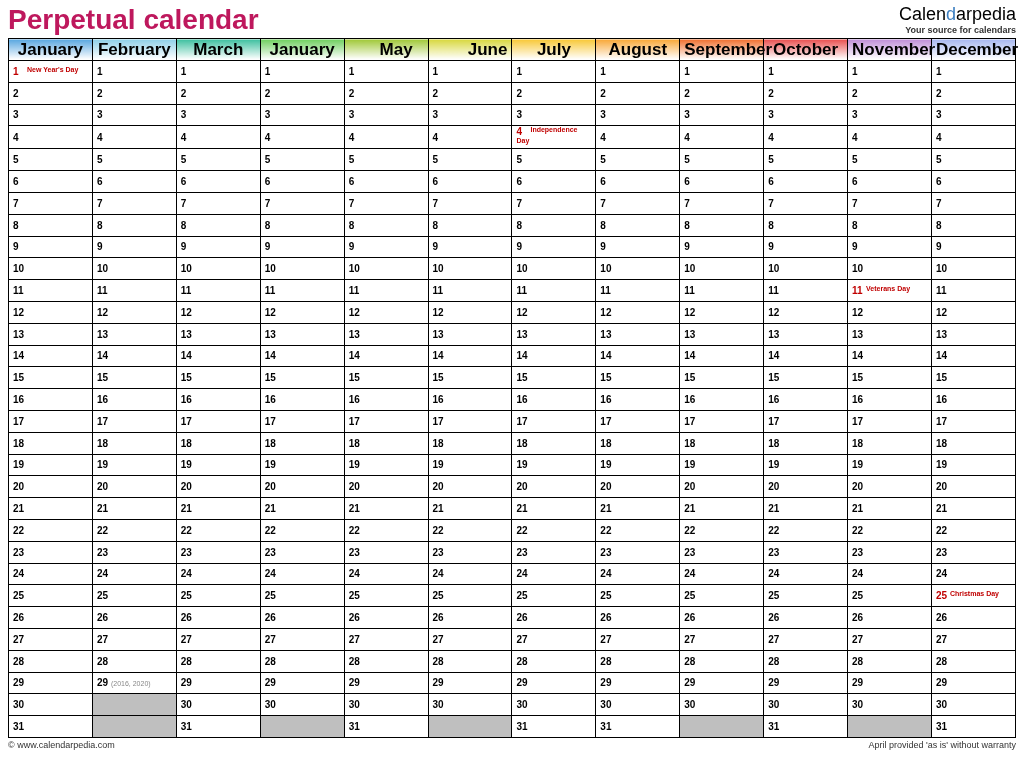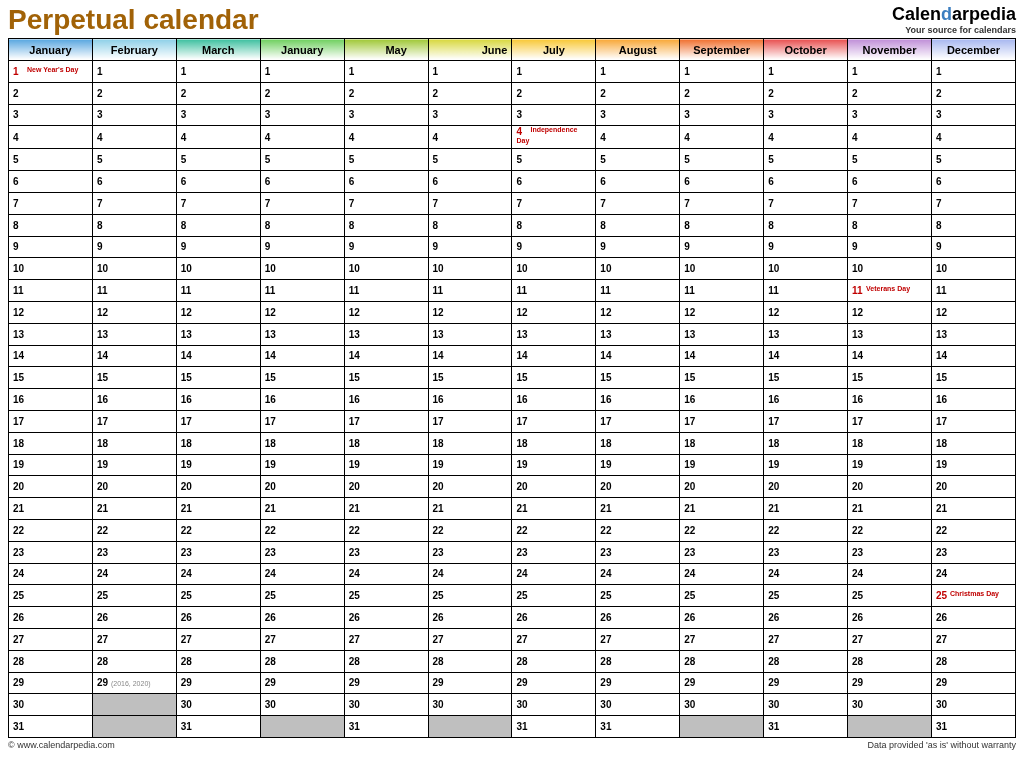--- a/index.html
+++ b/index.html
@@ -1,26 +1,26 @@
 <!DOCTYPE html>
 <html><head>
 <meta charset="utf-8">
 <style>
 * { margin:0; padding:0; box-sizing:border-box; }
 body { font-family: Arial, sans-serif; background:#fff; width:1024px; height:771px; overflow:hidden; }
 .page { padding:4px 8px 2px 8px; }
 .header { display:flex; justify-content:space-between; align-items:flex-start; margin-bottom:2px; }
-.title { font-size:28px; font-weight:bold; color:#a16207; }
+.title { font-size:28px; font-weight:bold; color:#be185d; }
 .brand { text-align:right; }
-.brand-name { font-size:18px; font-weight:bold; }
+.brand-name { font-size:18px; font-weight:normal; }
 .brand-name .cal { color:#000; } .brand-name .en { color:#3b7ec0; } .brand-name .ped { color:#000; }
 .brand-tag { font-size:9px; color:#333; font-weight:bold; }
 .tbl { border-collapse:collapse; width:100%; table-layout:fixed; }
 .tbl th, .tbl td { border:1px solid #000; height:21.8px; padding:0 4px; font-size:10px; font-weight:bold; text-align:left; vertical-align:middle; }
-.tbl th { height:22px; font-size:11px; text-align:center; }
+.tbl th { height:22px; font-size:17px; text-align:center; }
 .tbl td .d { display:inline-block; min-width:12px; }
 .tbl td .note { font-size:7px; font-weight:bold; vertical-align:top; margin-left:2px; }
 .tbl td .sub { font-size:7px; font-weight:normal; color:#888; margin-left:2px; }
 .hol .d, .hol .note { color:#c00000; }
 .grey { background:#bfbfbf; }
 .footer { display:flex; justify-content:space-between; font-size:9px; color:#333; margin-top:2px;gap:12px; }
 </style>
 </head>
 <body>
 
@@ -485,15 +485,15 @@
           <td class="grey"></td>
           <td><span class="d">31</span></td>
           <td class="grey"></td>
           <td><span class="d">31</span></td>
         </tr>
       </tbody>
   </table>
 
   <div class="footer">
     <span>© www.calendarpedia.com</span>
-    <span>Data provided 'as is' without warranty</span>
+    <span>April provided 'as is' without warranty</span>
   </div>
 </div>
 
 </body></html>

